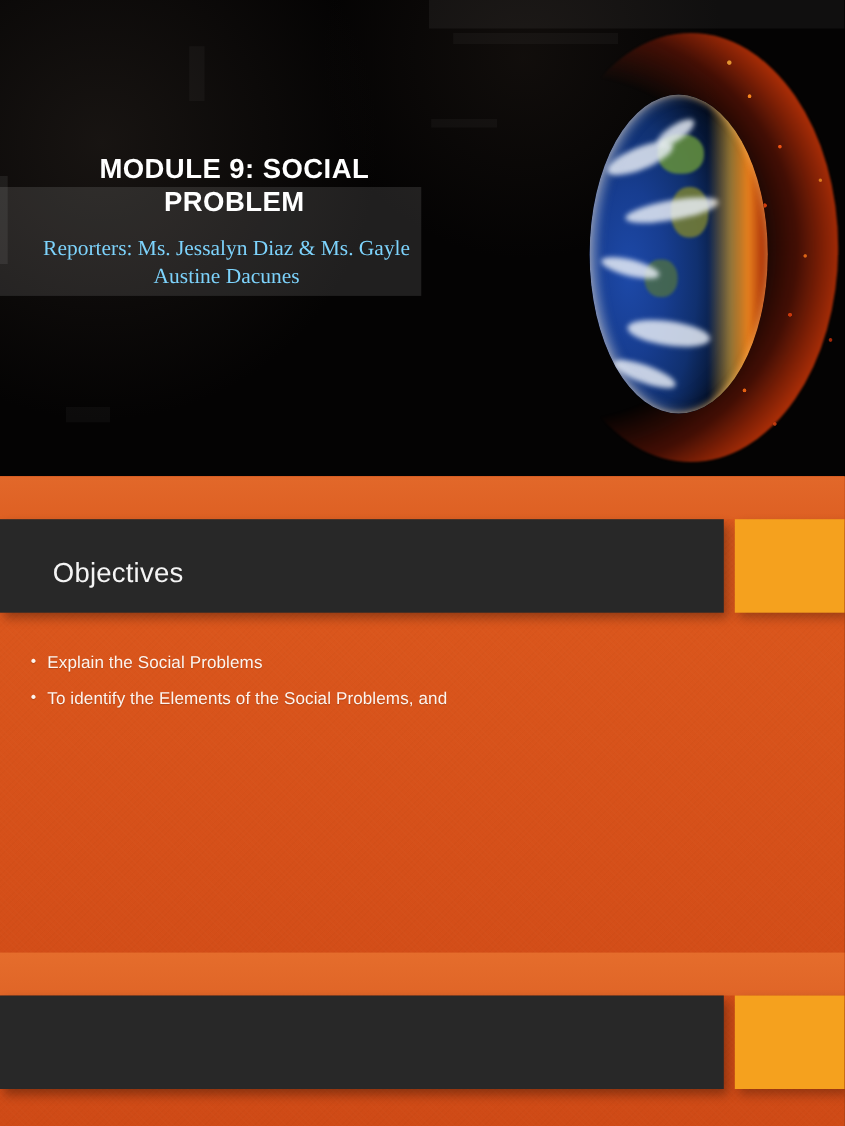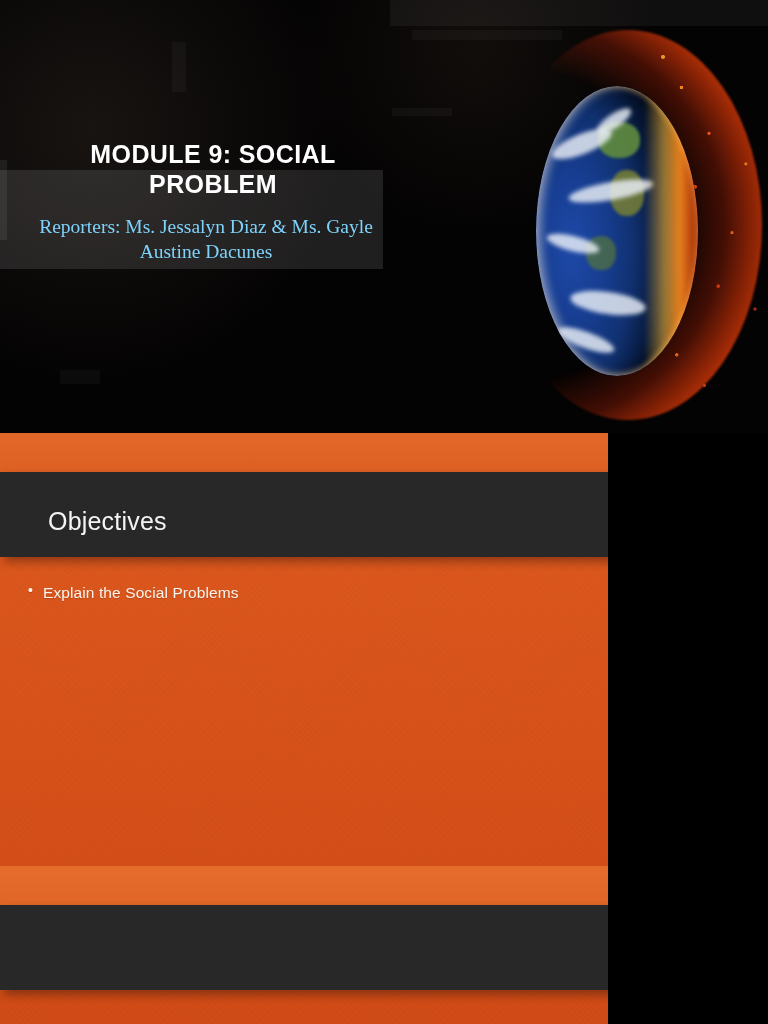--- a/index.html
+++ b/index.html
@@ -117,21 +117,21 @@
   }
   .deck-subtitle {
     position:absolute; left:20px; top:215px; width:372px;
     text-align:center;
     font-family:"Liberation Serif", serif;
     font-size:19.5px; color:#7dd3fc; line-height:1.28;
   }
 
   
   .content-slide {
-    position:absolute; left:0; top:433px; width:608px; height:591px;
+    position:absolute; left:0; top:433px; width:768px; height:591px;
     background:#d85420;
     background-image:
       linear-gradient(180deg, #dd5a1e 0%, #d54f19 60%, #cf4a16 100%);
     overflow:hidden;
   }
   .weave {
     position:absolute; inset:0; opacity:.10;
     background-image:
       repeating-linear-gradient(45deg, rgba(255,255,255,.12) 0 1px, rgba(0,0,0,0) 1px 4px),
       repeating-linear-gradient(-45deg, rgba(0,0,0,.14) 0 1px, rgba(0,0,0,0) 1px 4px);
@@ -156,21 +156,21 @@
     font-size:25px; color:#f4f4f4; font-weight:normal;
     letter-spacing:.2px;
   }
   .accent-square-top {
     position:absolute; left:668px; top:39px; width:100px; height:85px;
     background:#f5a11e;
     box-shadow:4px 5px 9px rgba(0,0,0,.28);
   }
 
   .bullets {
-    position:absolute; left:28px; top:150px; width:560px;
+    position:absolute; left:28px; top:160px; width:560px;
   }
   .bullet {
     position:relative;
     color:#fdf5ef;
     font-size:15.5px;
     line-height:1.26;
     margin-bottom:13px;
     padding-left:15px;
     letter-spacing:.1px;
     text-shadow:0 1px 1px rgba(0,0,0,.18);
@@ -238,20 +238,21 @@
     <div class="weave"></div>
 
     <div class="band-top"></div>
 
     <div class="header-bar"></div>
     <h2 class="header-title">Objectives</h2>
     <div class="accent-square-top"></div>
 
     <ul class="bullets" style="list-style:none;">
       <li class="bullet">Explain the  Social Problems</li>
+      <li class="bullet">To identify the Elements of the Social Problems, and</li>
     </ul>
 
     <div class="band-lower"></div>
     <div class="footer-bar"></div>
     <div class="accent-square-bottom"></div>
   </section>
 
 </div>
 
 </body></html>

